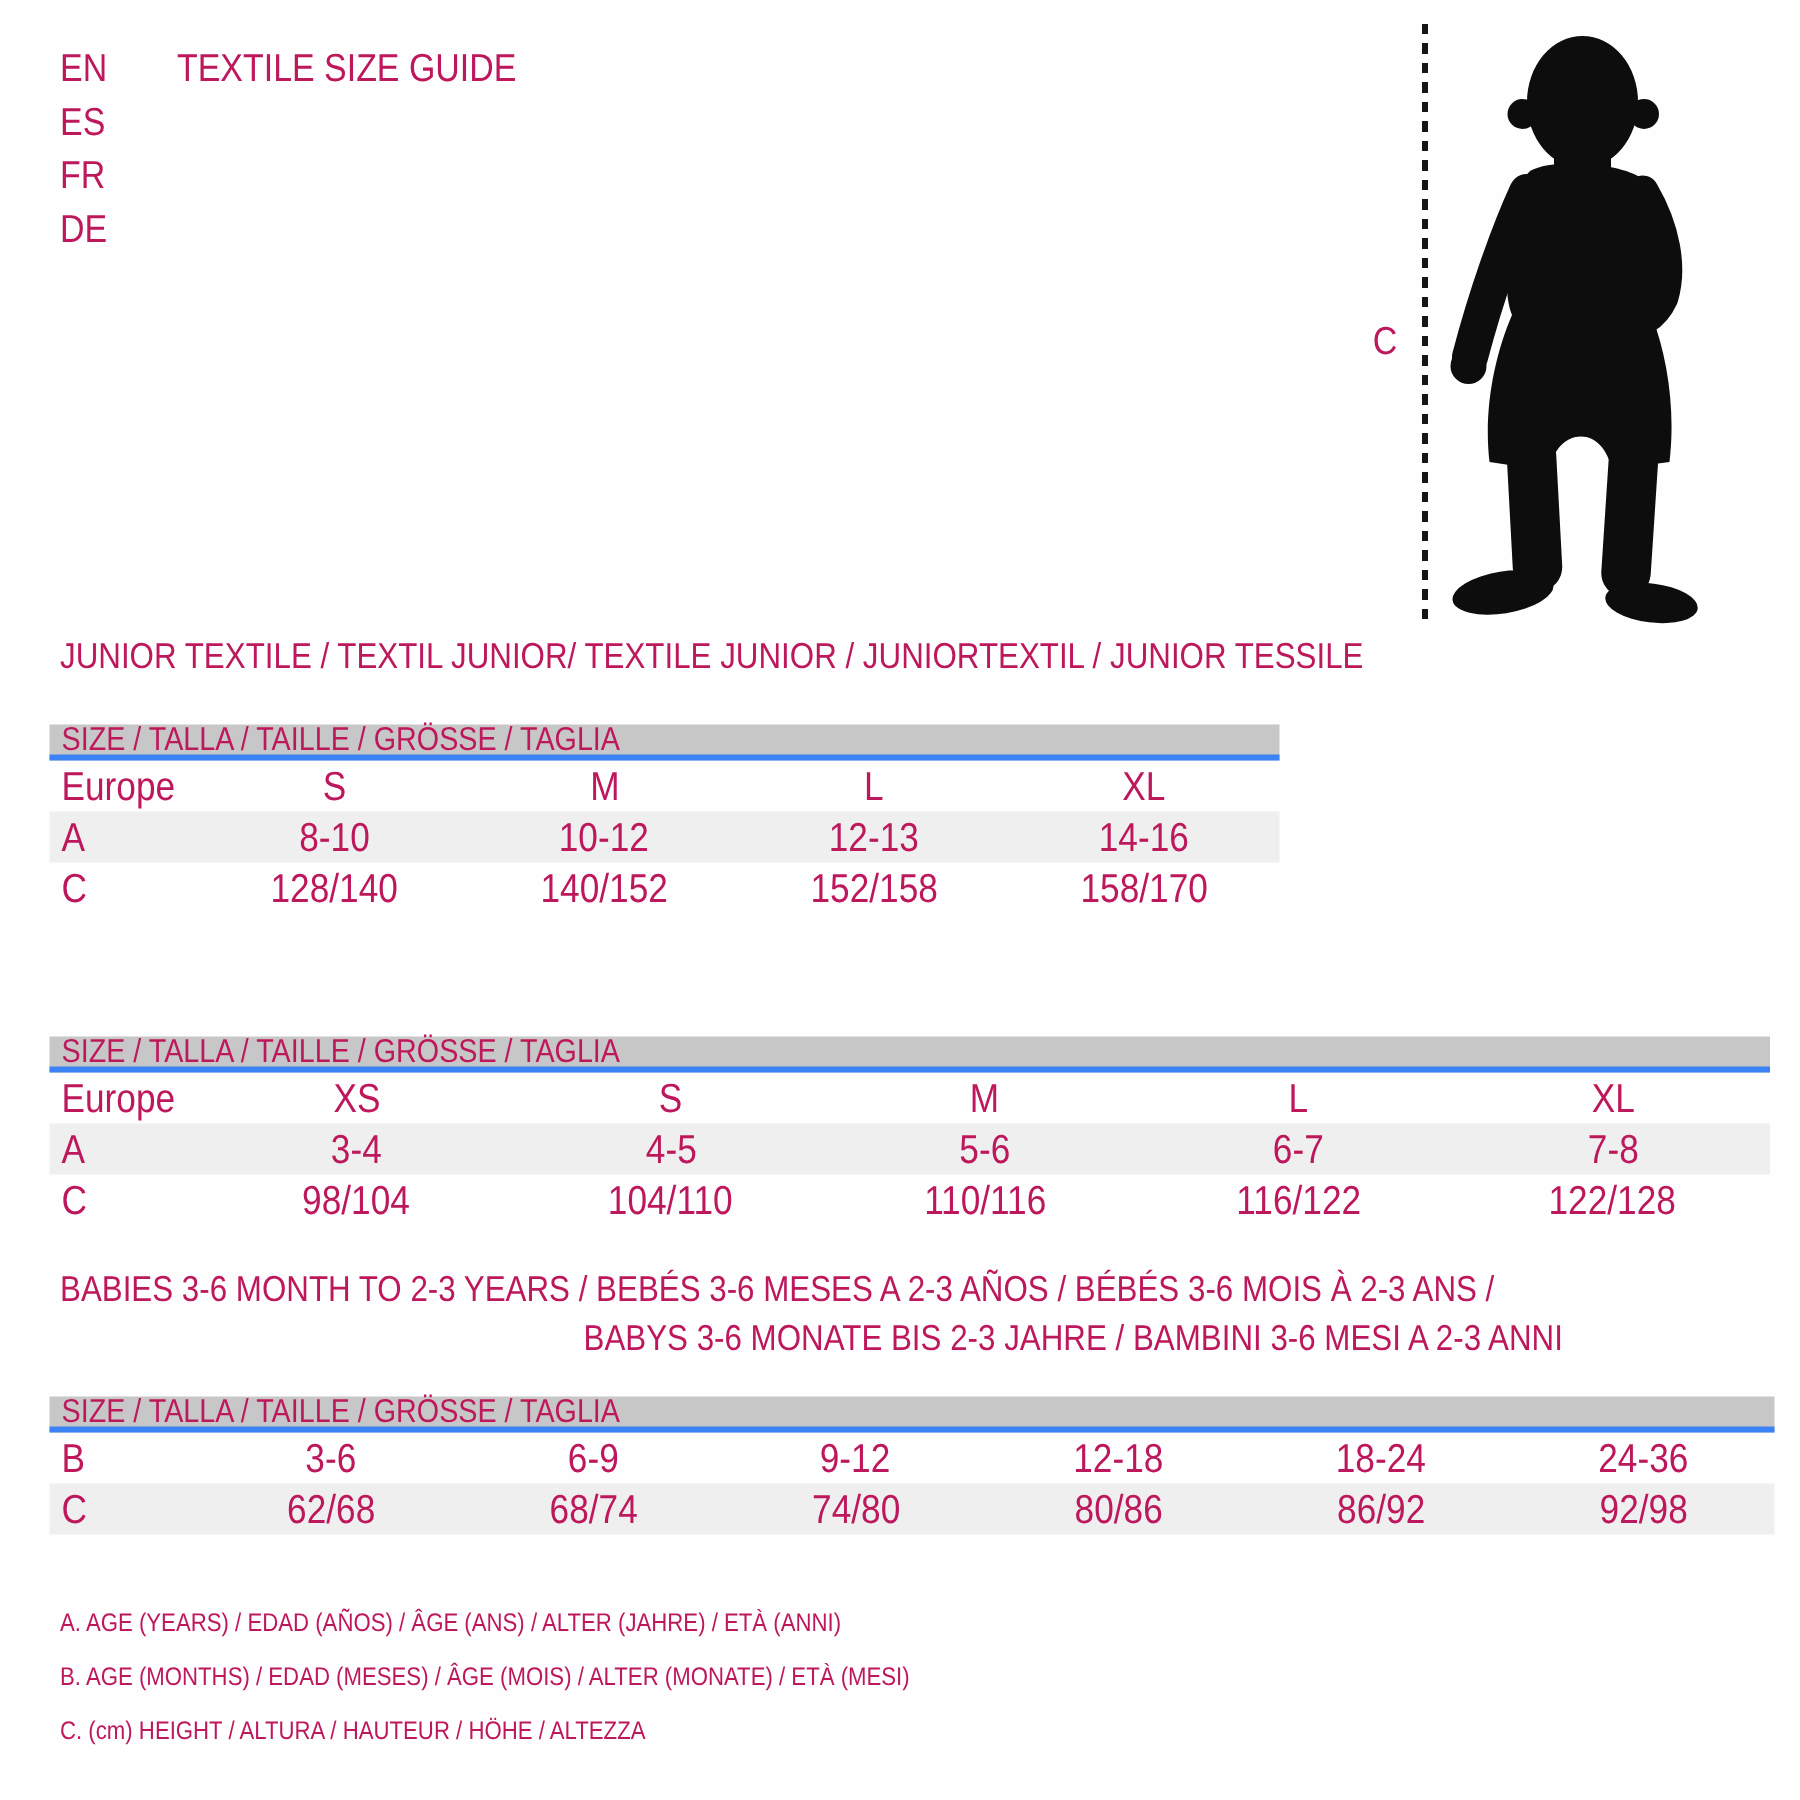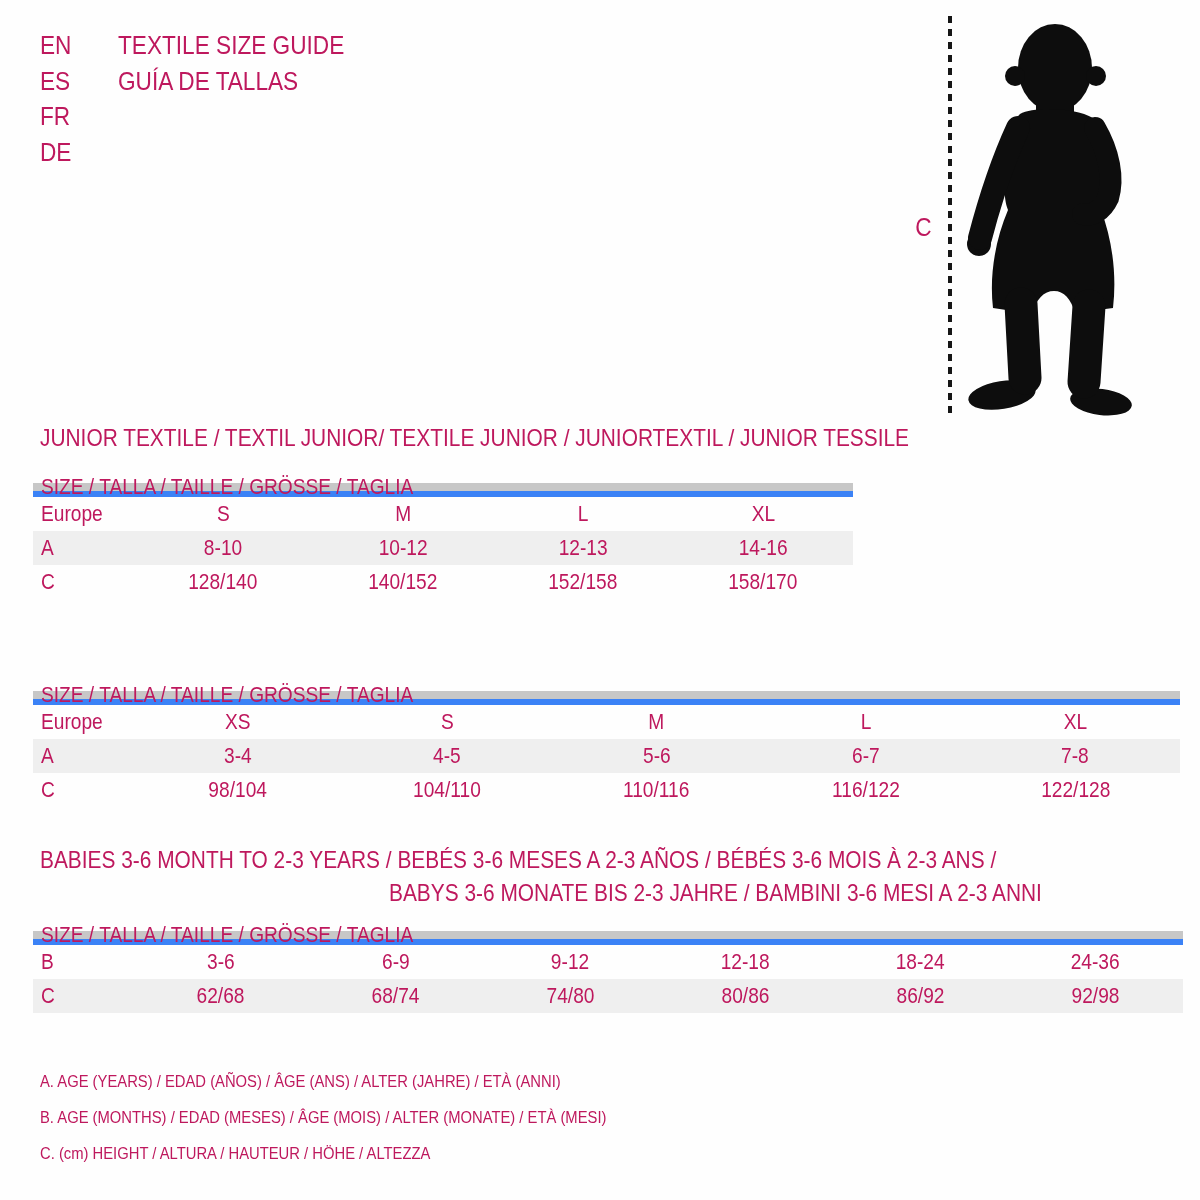--- a/index.html
+++ b/index.html
@@ -24,24 +24,24 @@
   .figure-label{position:absolute;left:914px;top:212px;font-size:26px;}
   .baby-svg{position:absolute;left:960px;top:12px;}
 
   
   .sec-heading{position:absolute;left:40px;font-size:24px;white-space:nowrap;}
   .sub{font-size:14px;position:relative;top:4px;}
 
   
   .tbl{position:absolute;left:33px;}
   .size-bar{
-    height:14px;background:#c7c7c7;border-bottom:6px solid #3b82f6;
+    height:24px;background:#c7c7c7;border-bottom:4px solid #3b82f6;
     display:flex;align-items:center;padding-left:8px;font-size:22px;box-sizing:border-box;
   }
-  .trow{display:grid;height:34px;align-items:center;font-size:22px;}
+  .trow{display:grid;height:34px;align-items:center;font-size:27px;}
   .tbl-junior .trow{grid-template-columns:100px repeat(4,1fr);}
   .tbl-children .trow{grid-template-columns:100px repeat(5,1fr);}
   .tbl-babies .trow{grid-template-columns:100px repeat(6,1fr);}
   .trow.alt{background:#efefef;}
   .cell{text-align:center;}
   .cell.lab{text-align:left;padding-left:8px;}
 
   
   .sec-heading.two-line{line-height:33px;}
   .sec-heading .hline{display:block;}
@@ -54,21 +54,20 @@
 
 <div class="page">
 
   <div class="lang-list">
     <div class="lang-row">
       <span class="lang-code"><span class="cond">EN</span></span>
       <span><span class="cond">TEXTILE SIZE GUIDE</span></span>
     </div>
     <div class="lang-row">
       <span class="lang-code"><span class="cond">ES</span></span>
-      <span><span class="cond">GUÍA DE TALLAS</span></span>
     </div>
     <div class="lang-row">
       <span class="lang-code"><span class="cond">FR</span></span>
     </div>
     <div class="lang-row">
       <span class="lang-code"><span class="cond">DE</span></span>
     </div>
   </div>
 
   <div>

